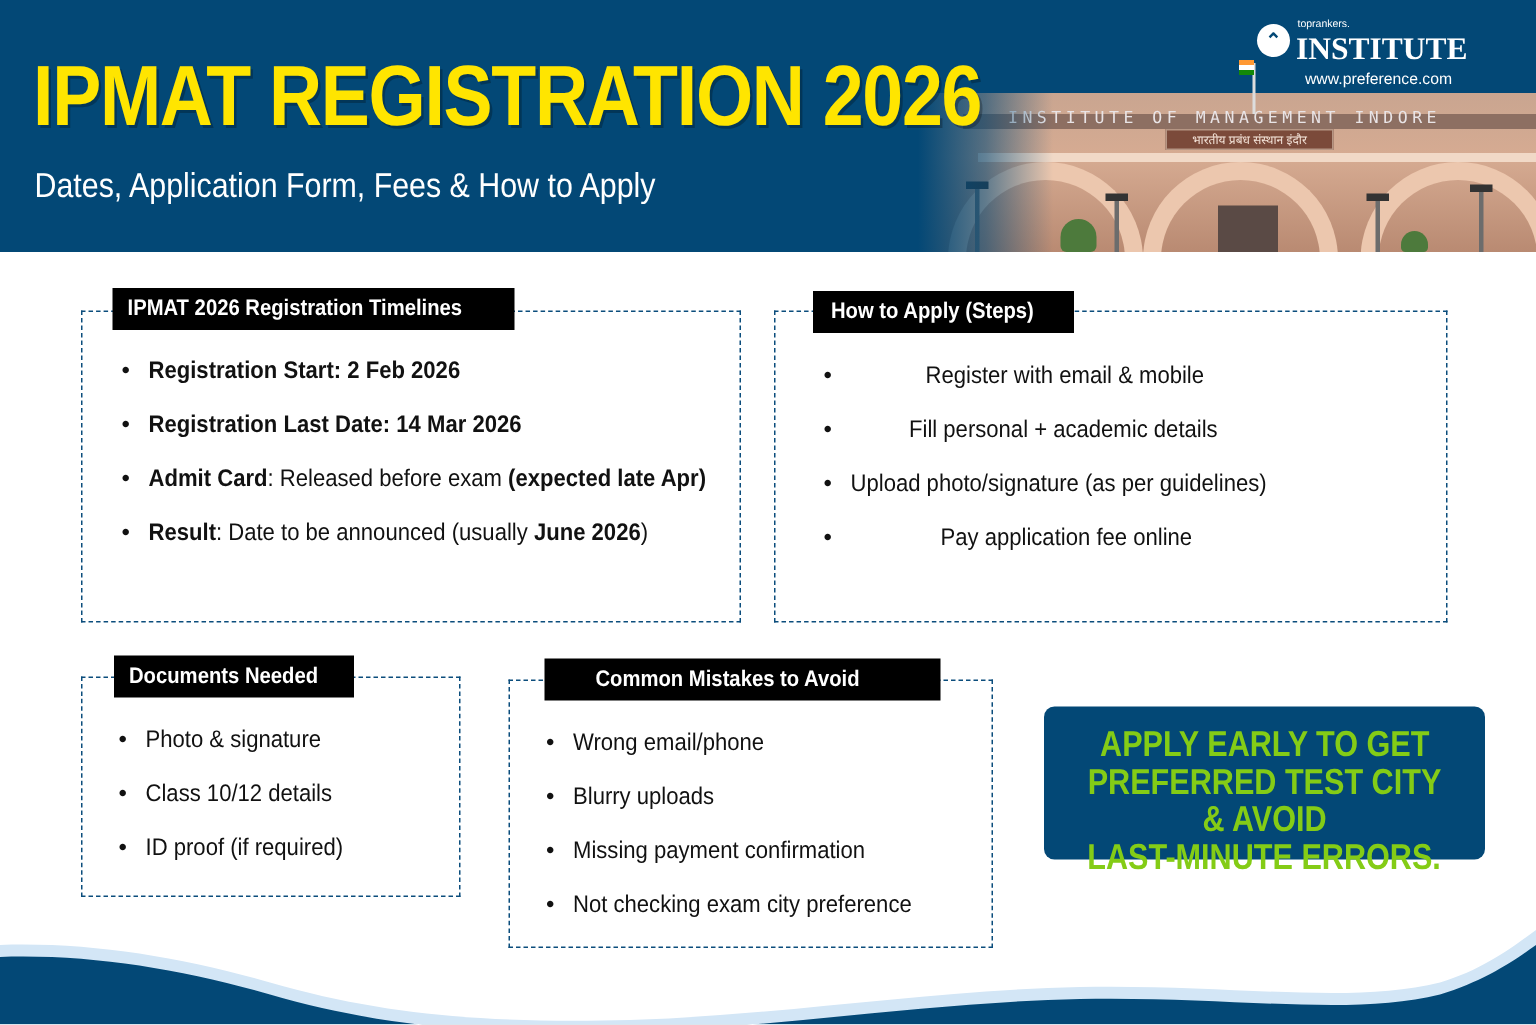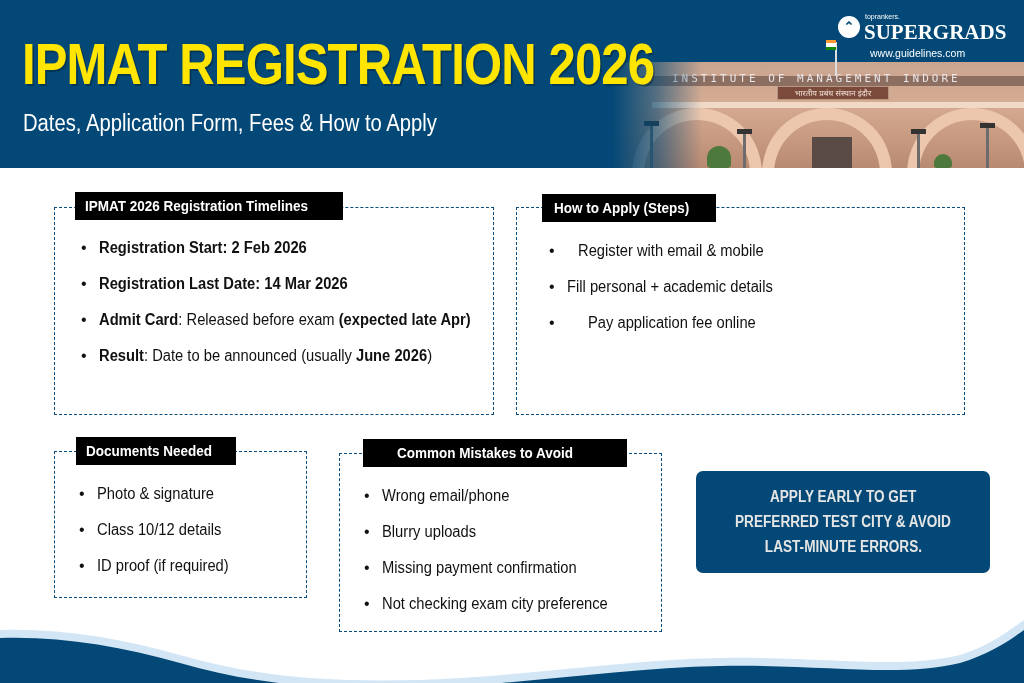--- a/index.html
+++ b/index.html
@@ -50,21 +50,21 @@
     line-height: 28px; padding: 0 10px; white-space: nowrap; }
   .card-label span { display: inline-block; transform: scaleX(0.9); transform-origin: left center; }
   .list { position: absolute; list-style: none; }
   .list li { position: relative; padding-left: 20px; font-size: 16px; height: 36px; line-height: 20px;
     white-space: nowrap; color: #111; }
   .list li::before { content: "\2022"; position: absolute; left: 2px; top: 0; font-size: 16px; }
   .list li .txt { display: inline-block; transform: scaleX(0.92); transform-origin: left center; }
   .b { font-weight: 700; }
 
   .cta { position: absolute; left: 696px; top: 471px; width: 294px; height: 102px; background: #034876; border-radius: 7px;
-    color: #e5e5e5; text-align: center; font-weight: 700; font-size: 16px; line-height: 25px; padding-top: 13px; }
+    color: #84cc16; text-align: center; font-weight: 700; font-size: 24px; line-height: 25px; padding-top: 13px; }
   .cta span { display: inline-block; transform: scaleX(0.85); }
 
   .footer { position: absolute; left: 0; top: 600px; width: 1024px; height: 83px; }
 </style>
 </head>
 <body>
 
 <div class="header">
   <div class="photo">
     <div class="flagpole"></div>
@@ -86,39 +86,40 @@
   </div>
 
   <div class="title">IPMAT REGISTRATION 2026</div>
   <div class="subtitle">Dates, Application Form, Fees &amp; How to Apply</div>
 
   <div class="logo">
     <div class="logo-badge">
         <span>⌃</span>
       </div>
     <div class="logo-small">toprankers.</div>
-    <div class="logo-main">SUPERGRADS</div>
-    <div class="logo-url">www.guidelines.com</div>
+    <div class="logo-main">INSTITUTE</div>
+    <div class="logo-url">www.preference.com</div>
   </div>
 </div>
 
 <div class="card" style="left:54px;top:207px;width:440px;height:208px;">
   <ul class="list" style="left:24px;top:30px;">
     <li><span class="txt"><span class="b">Registration Start: 2 Feb 2026</span></span></li>
     <li><span class="txt"><span class="b">Registration Last Date: 14 Mar 2026</span></span></li>
     <li><span class="txt"><span class="b">Admit Card</span><span>: Released before exam </span><span class="b">(expected late Apr)</span></span></li>
     <li><span class="txt"><span class="b">Result</span><span>: Date to be announced (usually </span><span class="b">June 2026</span><span>)</span></span></li>
   </ul>
 </div>
 <div class="card-label" style="left:75px;top:192px;"><span>IPMAT 2026 Registration Timelines</span></div>
 
 <div class="card" style="left:516px;top:207px;width:449px;height:208px;text-align:center;">
   <ul class="list" style="left:30px;top:33px;">
     <li><span class="txt">Register with email &amp; mobile</span></li>
     <li><span class="txt">Fill personal + academic details</span></li>
+    <li><span class="txt">Upload photo/signature (as per guidelines)</span></li>
     <li><span class="txt">Pay application fee online</span></li>
   </ul>
 </div>
 <div class="card-label" style="left:542px;top:194px;padding:0 12px;"><span>How to Apply (Steps)</span></div>
 
 <div class="card" style="left:54px;top:451px;width:253px;height:147px;">
   <ul class="list" style="left:22px;top:32px;">
     <li><span class="txt">Photo &amp; signature</span></li>
     <li><span class="txt">Class 10/12 details</span></li>
     <li><span class="txt">ID proof (if required)</span></li>

